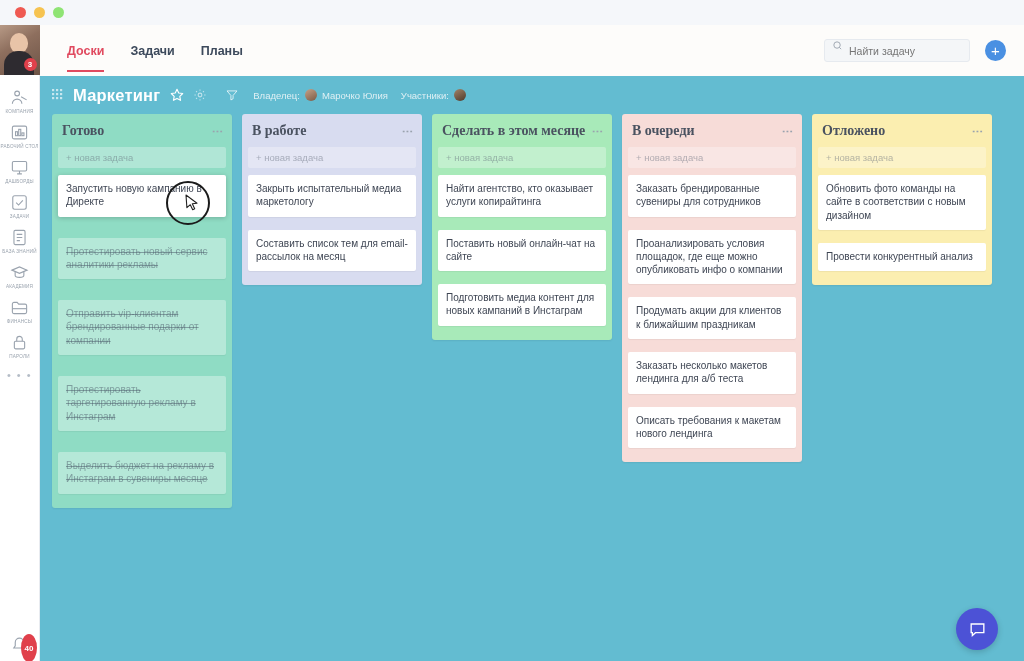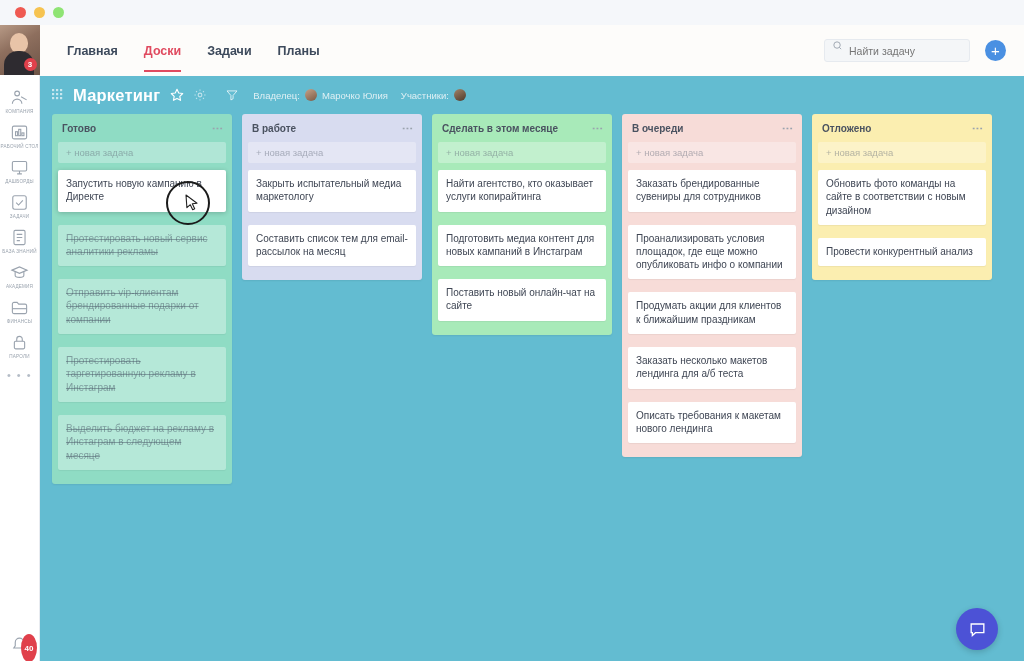--- a/index.html
+++ b/index.html
@@ -255,24 +255,25 @@
     display: flex;
     flex-direction: column;
     box-shadow: 0 1px 2px rgba(0,0,0,0.07);
   }
   .col-head {
     display: flex;
     align-items: center;
     padding: 9px 9px 8px 10px;
   }
   .col-title {
-    font-size: 10px;
+    font-size: 14px;
     font-weight: bold;
     color: #4a5260;
     flex: 1;
+    font-family: Liberation Serif, serif;
   }
   .col-menu {
     color: #9aa3ae;
     font-size: 11px;
     letter-spacing: 0;
     line-height: 6px;
     cursor: pointer;
     padding: 0 2px;
     writing-mode: vertical-rl;
     font-weight: bold;
@@ -294,20 +295,21 @@
     font-size: 10px;
     line-height: 1.33;
     color: #3f4654;
     cursor: pointer;
     box-shadow: 0 1px 1px rgba(0,0,0,0.05);
   }
   .card.done {
     background: rgba(255,255,255,0.34);
     color: rgba(75,90,105,0.52);
     text-decoration: line-through;
+    margin-top: 8px;
   }
   .card.highlight {
     box-shadow: 0 1px 5px rgba(0,0,0,0.2);
     position: relative;
     z-index: 2;
   }
 
   
   .click-ring {
     position: absolute;
@@ -439,21 +441,20 @@
         </svg>
         <div class="badge-40">40</div>
       </div>
     </div>
   </div>
 
   <div class="main">
 
     <div class="topnav">
       <div class="nav-tabs" id="nav-tabs">
-          <div class="nav-tab">Главная</div>
           <div class="nav-tab active">Доски</div>
           <div class="nav-tab">Задачи</div>
           <div class="nav-tab">Планы</div>
         </div>
       <div class="nav-spacer"></div>
       <div class="search-box">
         <svg viewBox="0 0 24 24" fill="none" stroke="#9aa3ae" stroke-width="2">
           <circle cx="11" cy="11" r="7"></circle>
             <path d="M20 20l-4-4"></path>
         </svg>
@@ -511,21 +512,21 @@
             <div class="col-head">
               <div class="col-title">Готово</div>
               <div class="col-menu">⋮</div>
             </div>
             <div class="add-task">+ новая задача</div>
             <div class="cards">
               <div class="card highlight">Запустить новую кампанию в Директе</div>
               <div class="card done">Протестировать новый сервис аналитики рекламы</div>
               <div class="card done">Отправить vip-клиентам брендированные подарки от компании</div>
               <div class="card done">Протестировать таргетированную рекламу в Инстаграм</div>
-              <div class="card done">Выделить бюджет на рекламу в Инстаграм в следующем месяце</div>
+              <div class="card done">Выделить бюджет на рекламу в Инстаграм в сувениры месяце</div>
             </div>
           </div>
           <div class="column" style="background: rgb(216, 220, 240);">
             <div class="col-head">
               <div class="col-title">В работе</div>
               <div class="col-menu">⋮</div>
             </div>
             <div class="add-task">+ новая задача</div>
             <div class="cards">
               <div class="card">Закрыть испытательный медиа маркетологу</div>
@@ -533,22 +534,22 @@
             </div>
           </div>
           <div class="column" style="background: rgb(168, 234, 185);">
             <div class="col-head">
               <div class="col-title">Сделать в этом месяце</div>
               <div class="col-menu">⋮</div>
             </div>
             <div class="add-task">+ новая задача</div>
             <div class="cards">
               <div class="card">Найти агентство, кто оказывает услуги копирайтинга</div>
+              <div class="card">Поставить новый онлайн-чат на сайте</div>
               <div class="card">Подготовить медиа контент для новых кампаний в Инстаграм</div>
-              <div class="card">Поставить новый онлайн-чат на сайте</div>
             </div>
           </div>
           <div class="column" style="background: rgb(247, 220, 216);">
             <div class="col-head">
               <div class="col-title">В очереди</div>
               <div class="col-menu">⋮</div>
             </div>
             <div class="add-task">+ новая задача</div>
             <div class="cards">
               <div class="card">Заказать брендированные сувениры для сотрудников</div>

